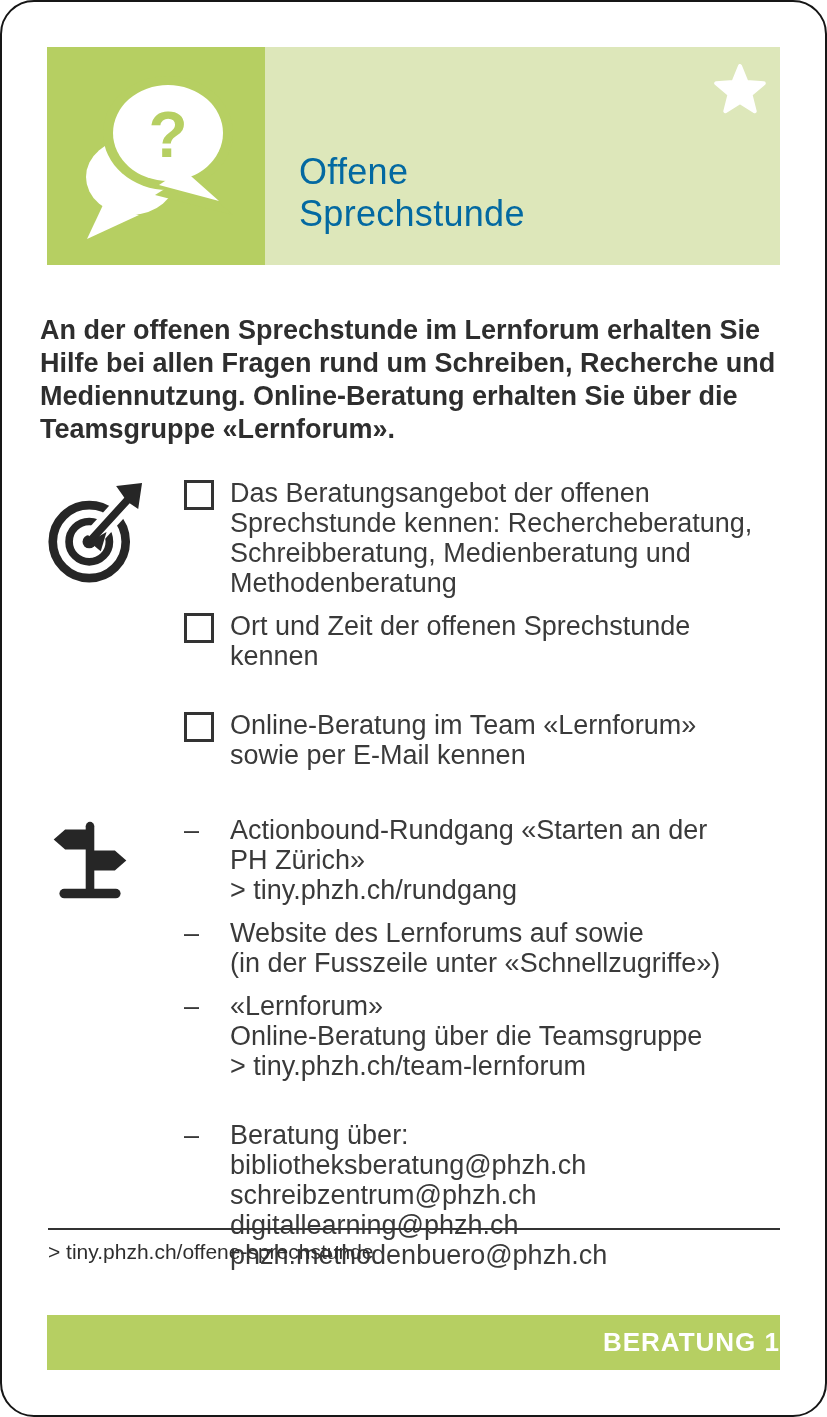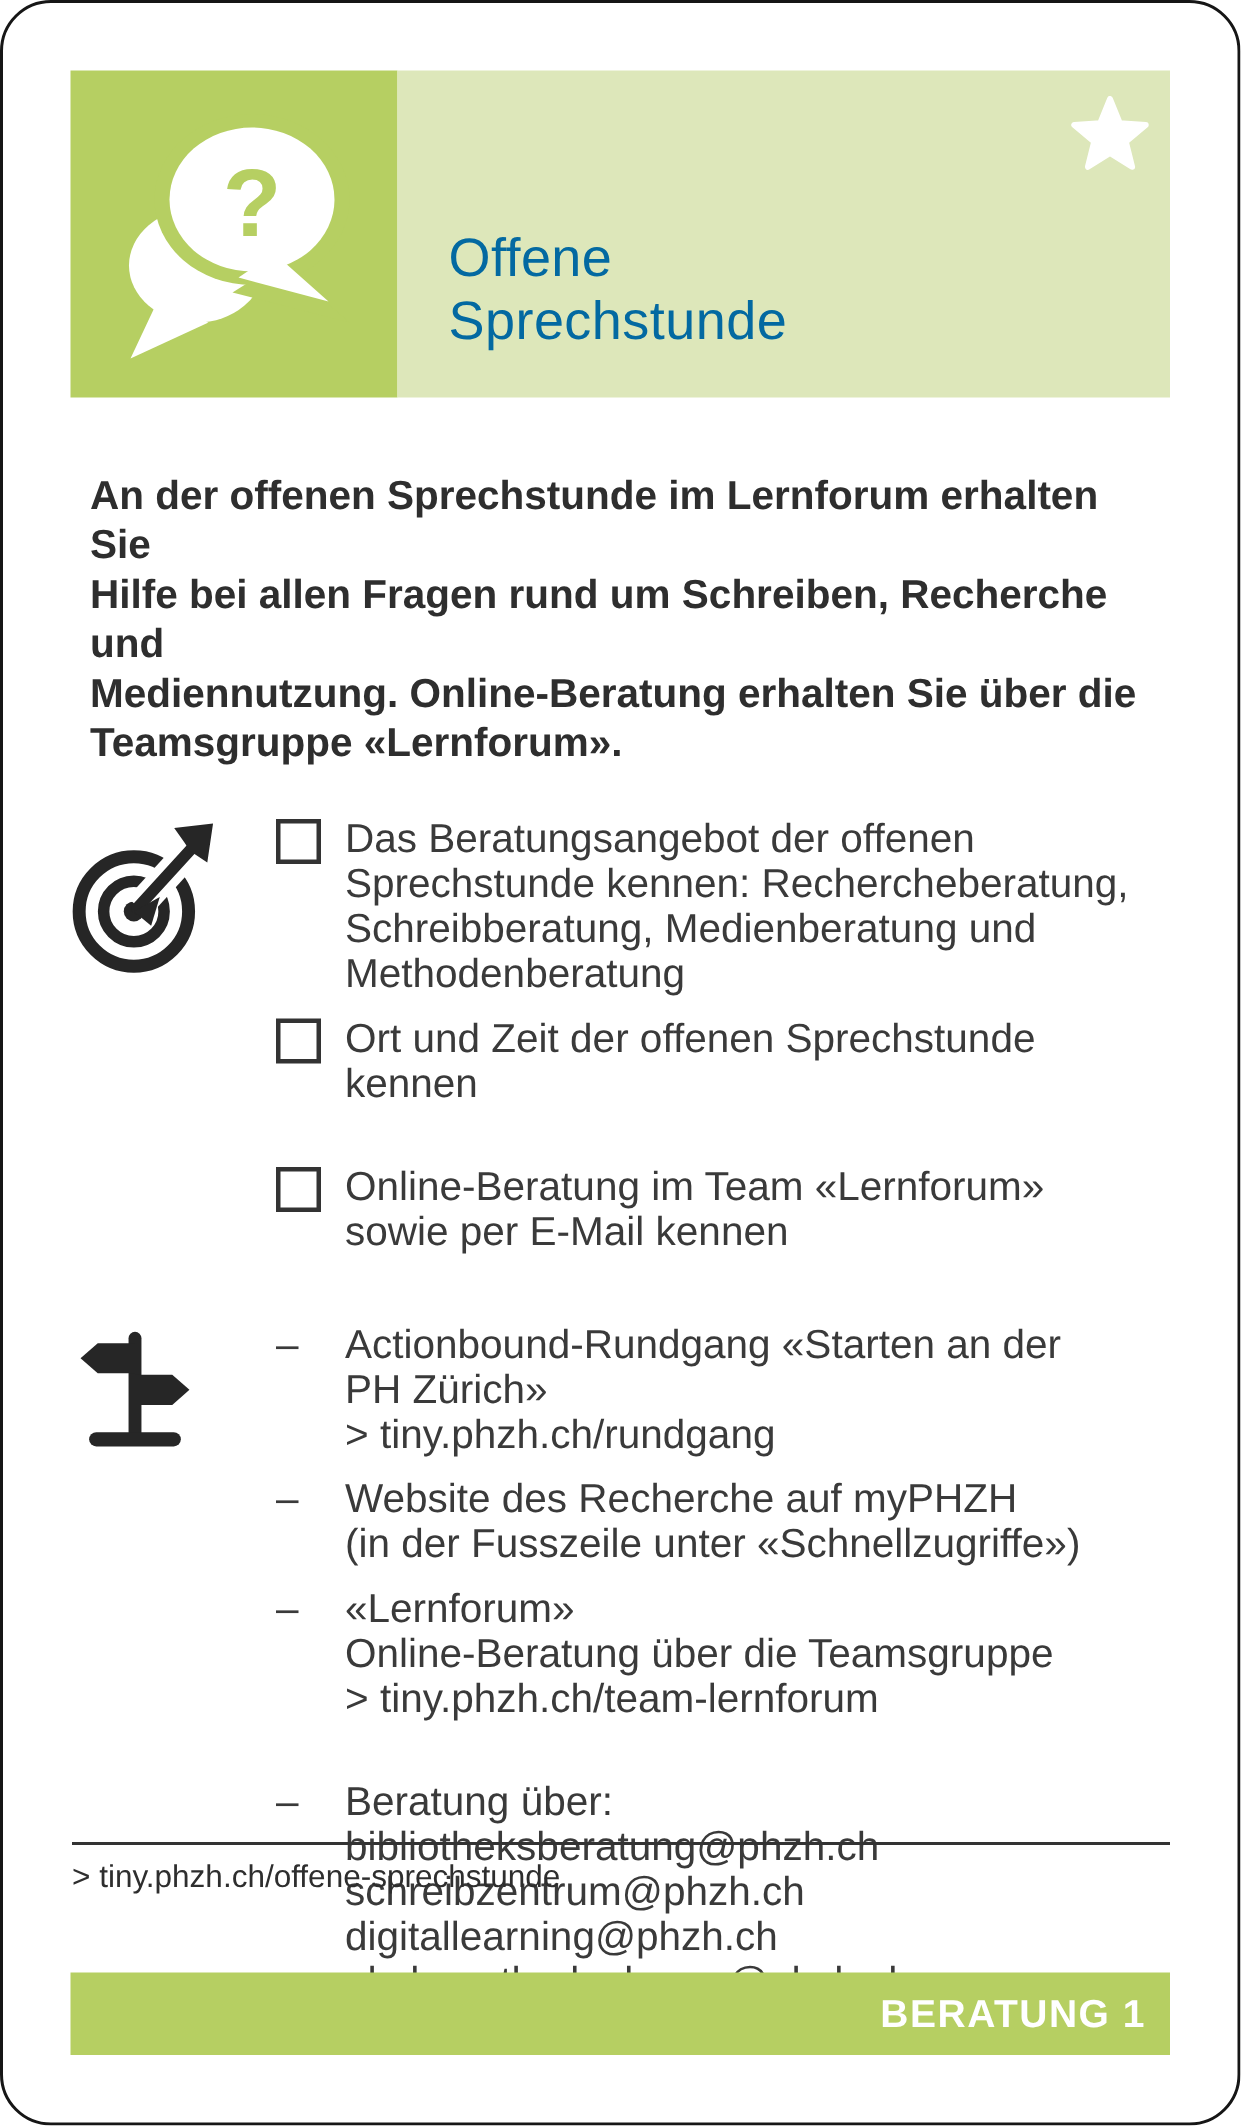--- a/index.html
+++ b/index.html
@@ -9,41 +9,41 @@
 
   
   .header{display:flex;margin:45px 45px 0 45px;height:218px;}
   .header-left{width:218px;flex:none;background:#b6cf62;position:relative;}
   .header-right{flex:1;background:#dde7ba;position:relative;}
   .title{position:absolute;left:34px;top:104px;font-size:36px;line-height:42px;
          font-weight:400;color:#0369a1;letter-spacing:.3px;}
   .star{position:absolute;top:17px;right:14px;}
 
   
-  .intro{margin:49px 45px 0 58px;font-weight:bold;font-size:27px;line-height:33px;color:#2e2e2e;}
+  .intro{margin:49px 45px 0 38px;font-weight:bold;font-size:27px;line-height:33px;color:#2e2e2e;}
 
   
   .section{display:flex;padding:0 45px;}
   .section.goals{margin-top:32px;}
   .section.resources{margin-top:45px;}
   .icon-col{width:137px;flex:none;padding-top:4px;}
   .rows{flex:1;}
   .row{display:flex;margin-bottom:13px;}
   .row:last-child{margin-bottom:0;margin-top:39px;}
   .bullet-col{width:46px;flex:none;}
   .checkbox{display:block;width:24px;height:24px;border:3px solid #333;margin-top:2px;}
   .dash{font-size:27px;line-height:30px;color:#3a3a3a;}
   .lines{font-size:27px;line-height:30px;color:#3a3a3a;}
 
   
   .divider{position:absolute;left:46px;right:45px;top:1226px;border-top:2px solid #333;}
   .footer-link{position:absolute;left:46px;top:1238px;font-weight:normal;font-size:21px;color:#2e2e2e;}
   .footer-bar{position:absolute;left:45px;right:45px;top:1313px;height:55px;background:#b6cf62;
               display:flex;align-items:center;justify-content:flex-end;
-              padding-right:16px;box-sizing:border-box;}
+              padding-right:0;box-sizing:border-box;}
   .badge{color:#fff;font-weight:bold;font-size:26px;letter-spacing:1px;}
 </style>
 </head>
 <body>
 
 <div class="stage">
   <div class="card">
 
     <div class="header">
       <div class="header-left">
@@ -137,21 +137,21 @@
           <span class="bullet-col dash">–</span>
           <div class="lines">
               <div>Actionbound-Rundgang «Starten an der</div>
               <div>PH Zürich»</div>
               <div>&gt; tiny.phzh.ch/rundgang</div>
             </div>
         </div>
         <div class="row">
           <span class="bullet-col dash">–</span>
           <div class="lines">
-              <div>Website des Recherche auf myPHZH</div>
+              <div>Website des Lernforums auf sowie</div>
               <div>(in der Fusszeile unter «Schnellzugriffe»)</div>
             </div>
         </div>
         <div class="row">
           <span class="bullet-col dash">–</span>
           <div class="lines">
               <div>«Lernforum»</div>
               <div>Online-Beratung über die Teamsgruppe</div>
               <div>&gt; tiny.phzh.ch/team-lernforum</div>
             </div>

